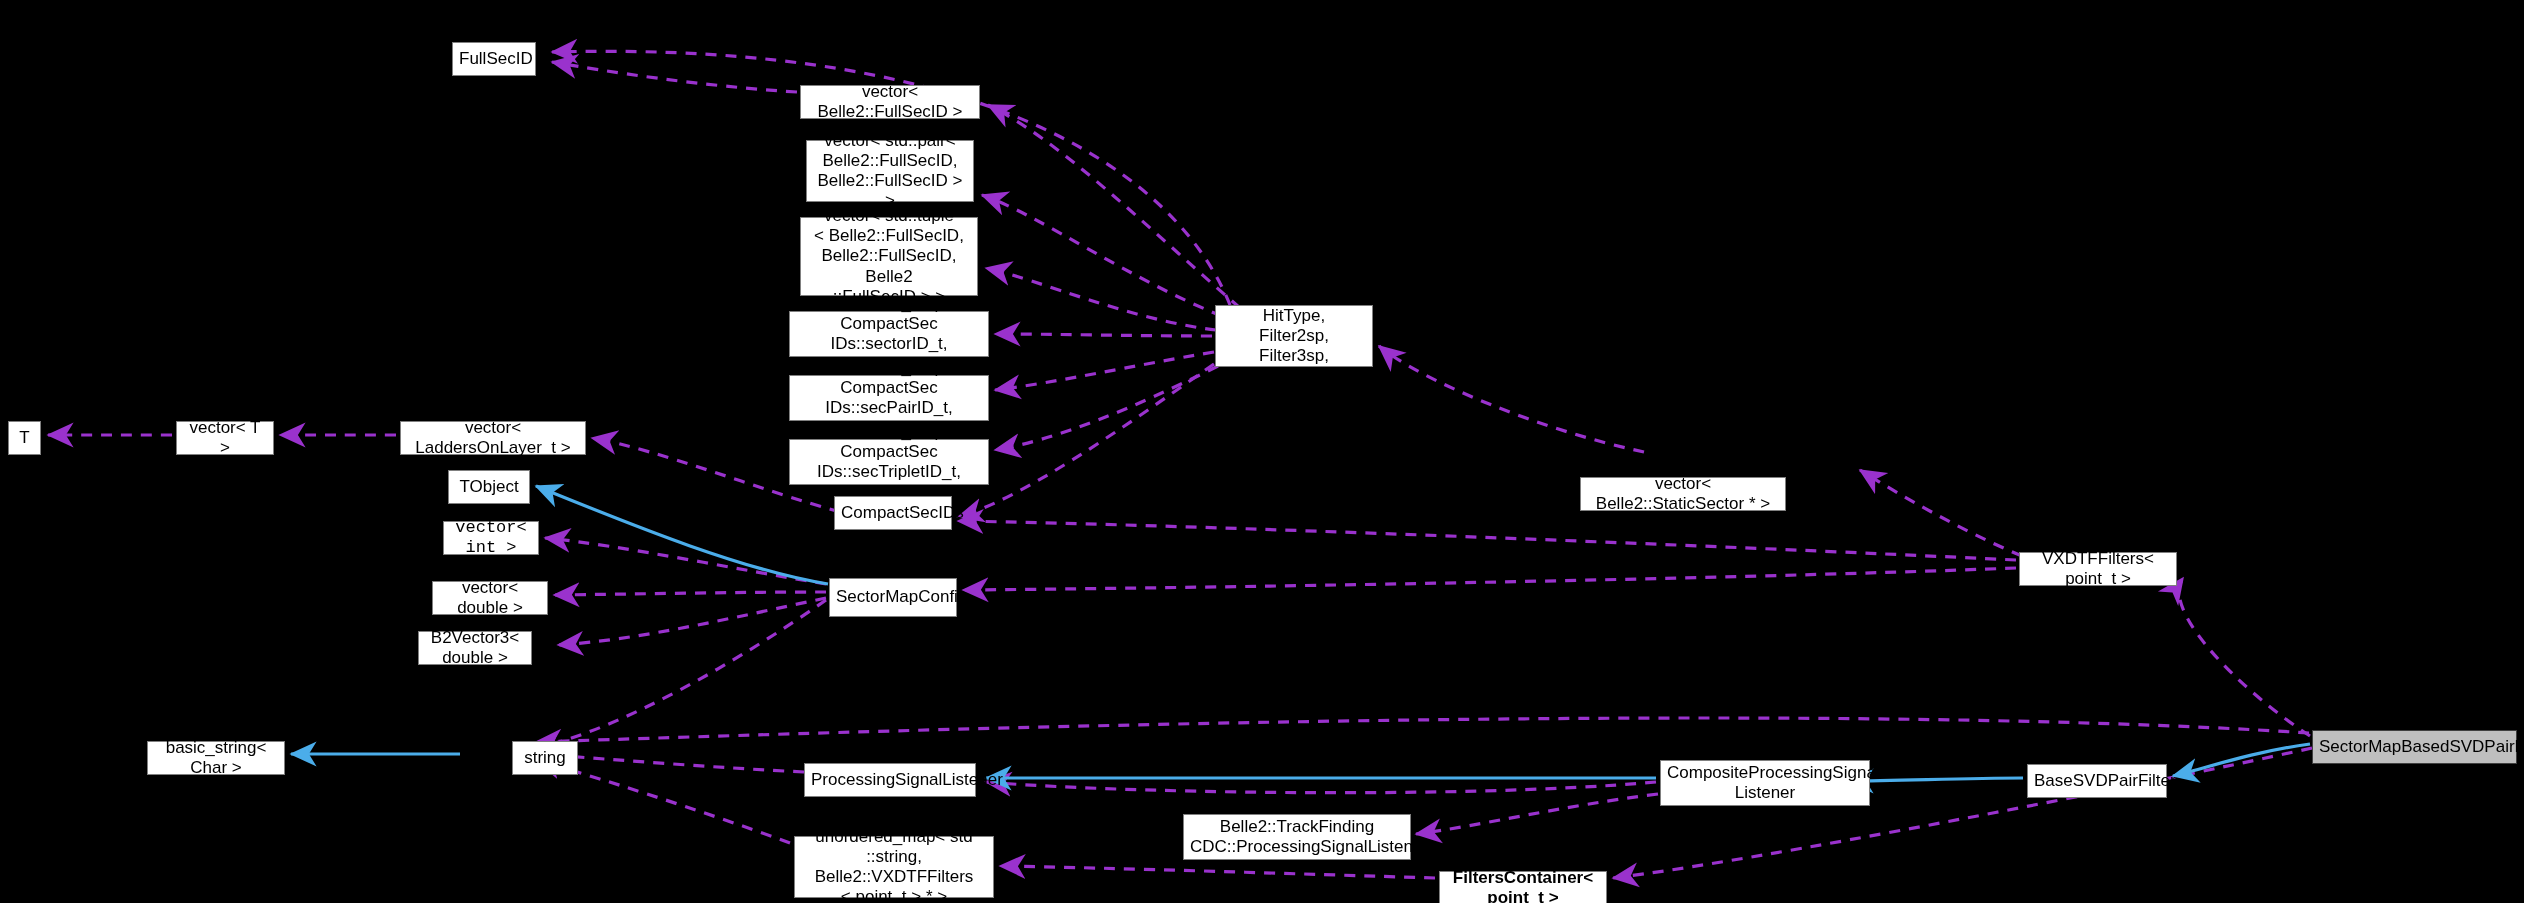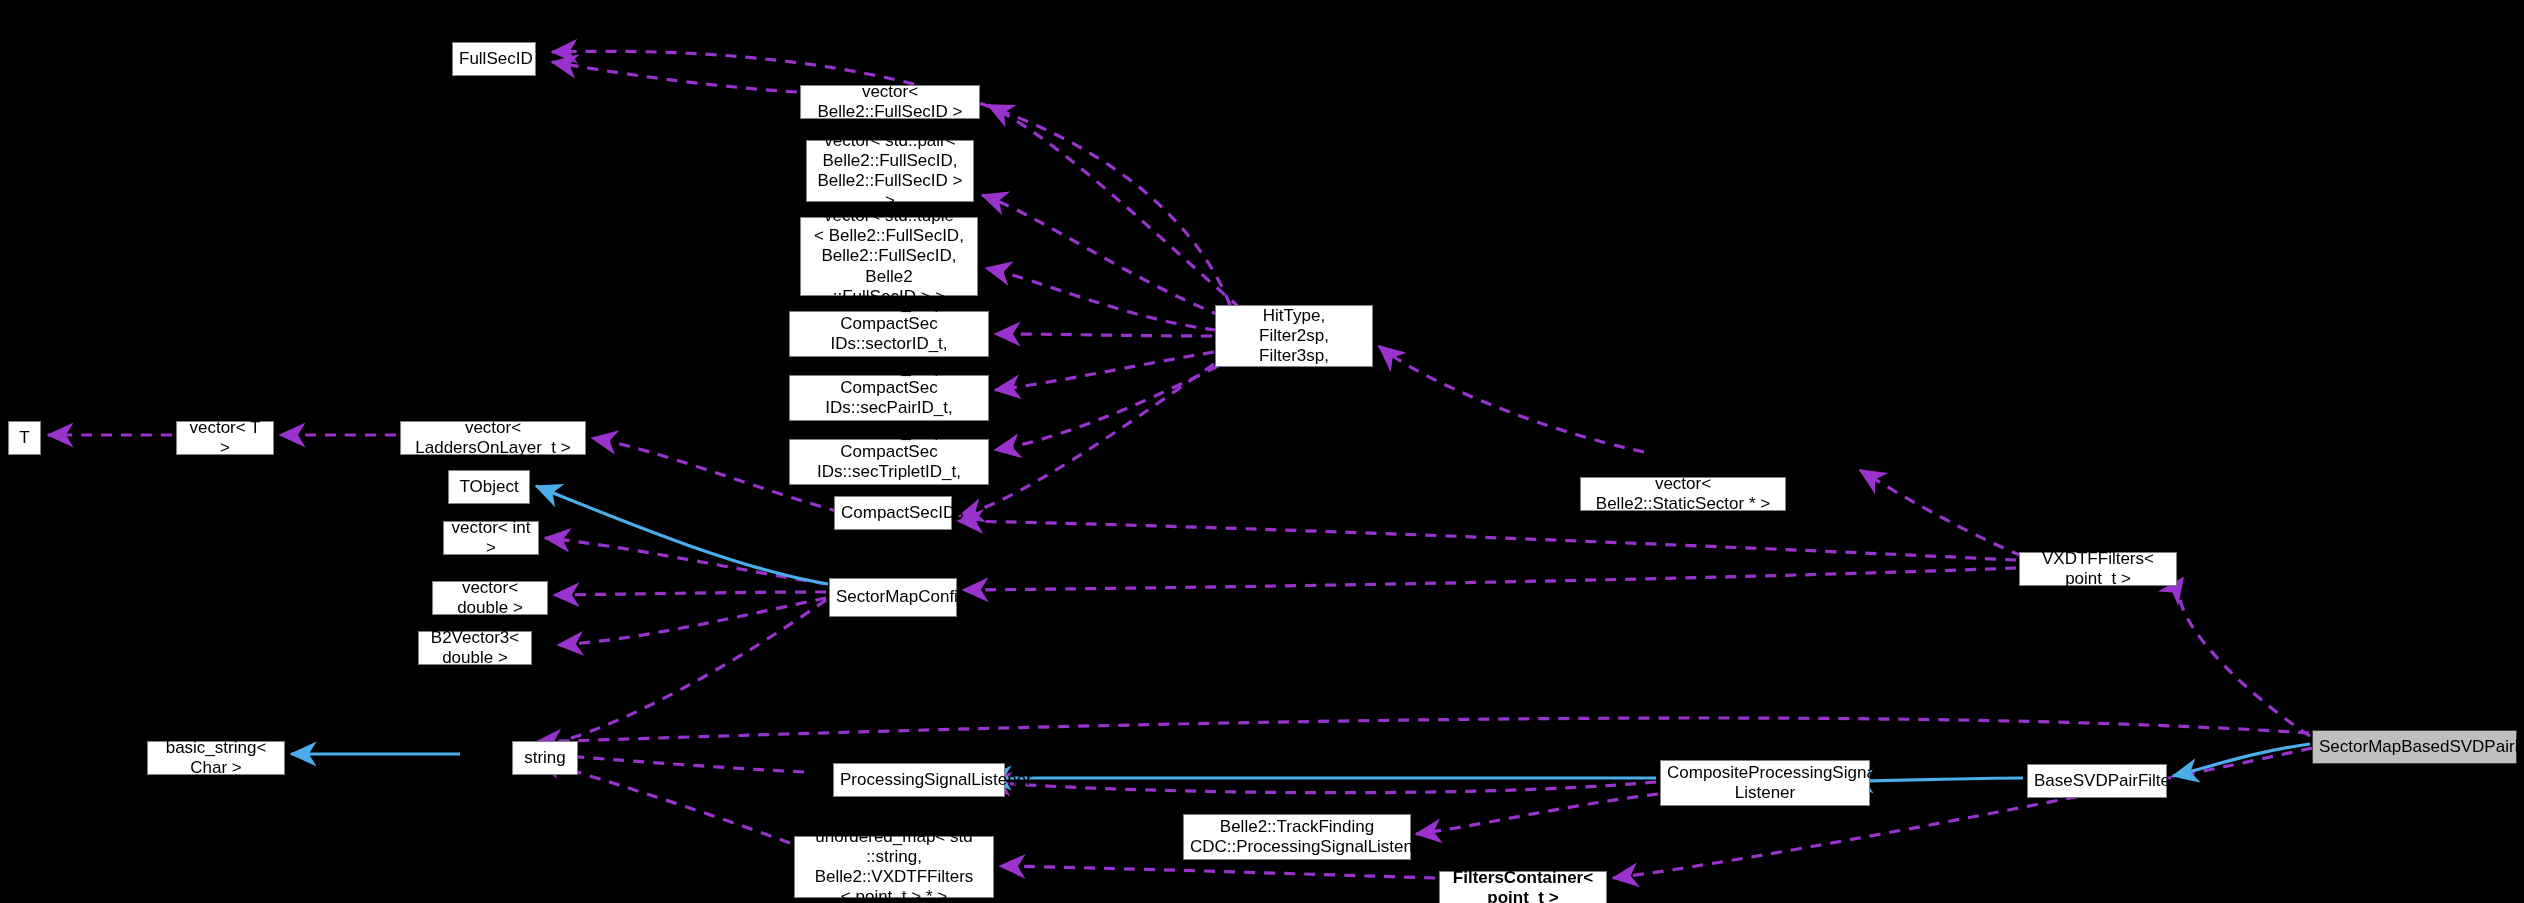--- a/index.html
+++ b/index.html
@@ -119,30 +119,30 @@
 IDs::secPairID_t, Filter3sp &gt;</span></div>
       <div class="node" style="left: 789px; top: 439px; width: 200px; height: 46px;"><span class="lbl">unordered_map&lt; CompactSec
 IDs::secTripletID_t, Filter4sp &gt;</span></div>
       <div class="node" style="left: 1215px; top: 305px; width: 158px; height: 62px;"><span class="lbl">StaticSector&lt; HitType,
 Filter2sp, Filter3sp,
 Filter4sp &gt;</span></div>
       <div class="node" style="left: 8px; top: 421px; width: 33px; height: 29px;"><span class="lbl">T</span></div>
       <div class="node" style="left: 176px; top: 421px; width: 98px; height: 29px;"><span class="lbl">vector&lt; T &gt;</span></div>
       <div class="node" style="left: 400px; top: 421px; width: 186px; height: 29px;"><span class="lbl">vector&lt; LaddersOnLayer_t &gt;</span></div>
       <div class="node" style="left: 448px; top: 470px; width: 82px; height: 29px;"><span class="lbl">TObject</span></div>
-      <div class="node" style="left: 443px; top: 521px; width: 96px; height: 26px;"><span class="lbl">vector&lt; int &gt;</span></div>
+      <div class="node" style="left: 443px; top: 521px; width: 96px; height: 26px; font-family: Liberation Mono, monospace;"><span class="lbl">vector&lt; int &gt;</span></div>
       <div class="node" style="left: 432px; top: 581px; width: 116px; height: 29px;"><span class="lbl">vector&lt; double &gt;</span></div>
       <div class="node" style="left: 418px; top: 631px; width: 114px; height: 29px;"><span class="lbl">B2Vector3&lt; double &gt;</span></div>
       <div class="node" style="left: 834px; top: 496px; width: 118px; height: 29px;"><span class="lbl">CompactSecIDs</span></div>
       <div class="node" style="left: 829px; top: 578px; width: 128px; height: 39px;"><span class="lbl">SectorMapConfig</span></div>
       <div class="node" style="left: 1580px; top: 443px; width: 206px; height: 29px; margin-top: 34px;"><span class="lbl">vector&lt; Belle2::StaticSector * &gt;</span></div>
       <div class="node" style="left: 2019px; top: 552px; width: 158px; height: 29px;"><span class="lbl">VXDTFFilters&lt; point_t &gt;</span></div>
       <div class="node" style="left: 147px; top: 741px; width: 138px; height: 29px;"><span class="lbl">basic_string&lt; Char &gt;</span></div>
       <div class="node" style="left: 464px; top: 741px; width: 66px; height: 29px; margin-left: 48px;"><span class="lbl">string</span></div>
-      <div class="node" style="left: 833px; top: 763px; width: 172px; height: 29px;"><span class="lbl">ProcessingSignalListener</span></div>
+      <div class="node" style="left: 804px; top: 763px; width: 172px; height: 29px;"><span class="lbl">ProcessingSignalListener</span></div>
       <div class="node" style="left: 794px; top: 836px; width: 200px; height: 62px;"><span class="lbl">unordered_map&lt; std
 ::string, Belle2::VXDTFFilters
 &lt; point_t &gt; * &gt;</span></div>
       <div class="node" style="left: 1183px; top: 814px; width: 228px; height: 46px;"><span class="lbl">vector&lt; Belle2::TrackFinding
 CDC::ProcessingSignalListener * &gt;</span></div>
       <div class="node" style="left: 1660px; top: 760px; width: 210px; height: 46px;"><span class="lbl">CompositeProcessingSignal
 Listener</span></div>
       <div class="node" style="left: 1439px; top: 871px; width: 168px; height: 29px; font-weight: bold;"><span class="lbl">FiltersContainer&lt; point_t &gt;</span></div>
       <div class="node" style="left: 2027px; top: 764px; width: 140px; height: 29px;"><span class="lbl">BaseSVDPairFilter</span></div>
       <div class="node highlight" style="left: 2312px; top: 730px; width: 205px; height: 29px;"><span class="lbl">SectorMapBasedSVDPairFilter</span></div>

